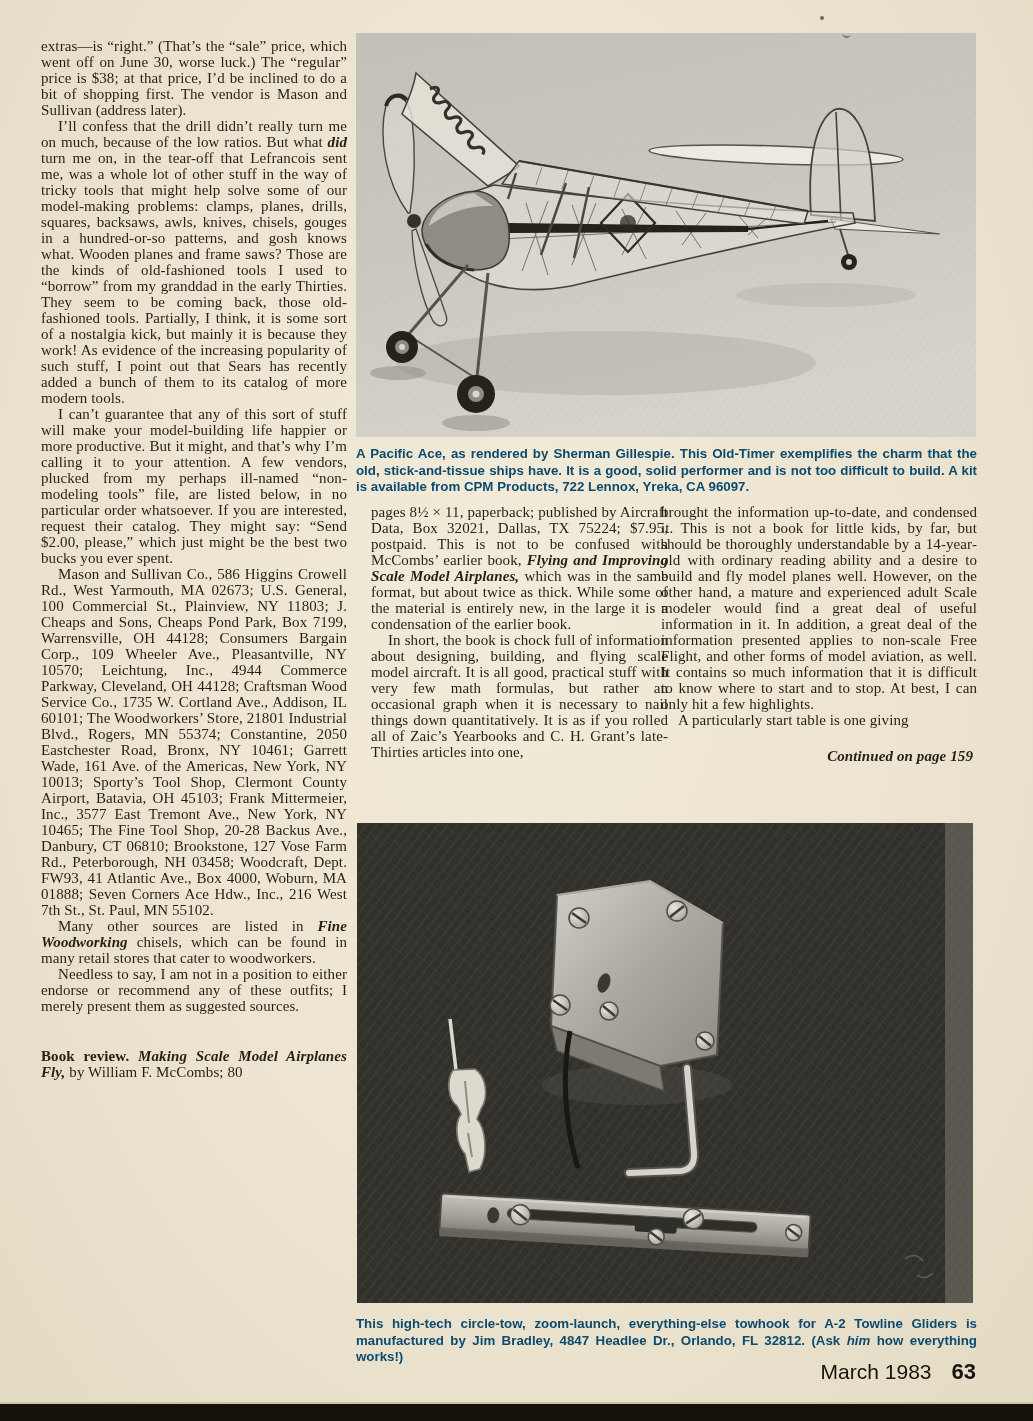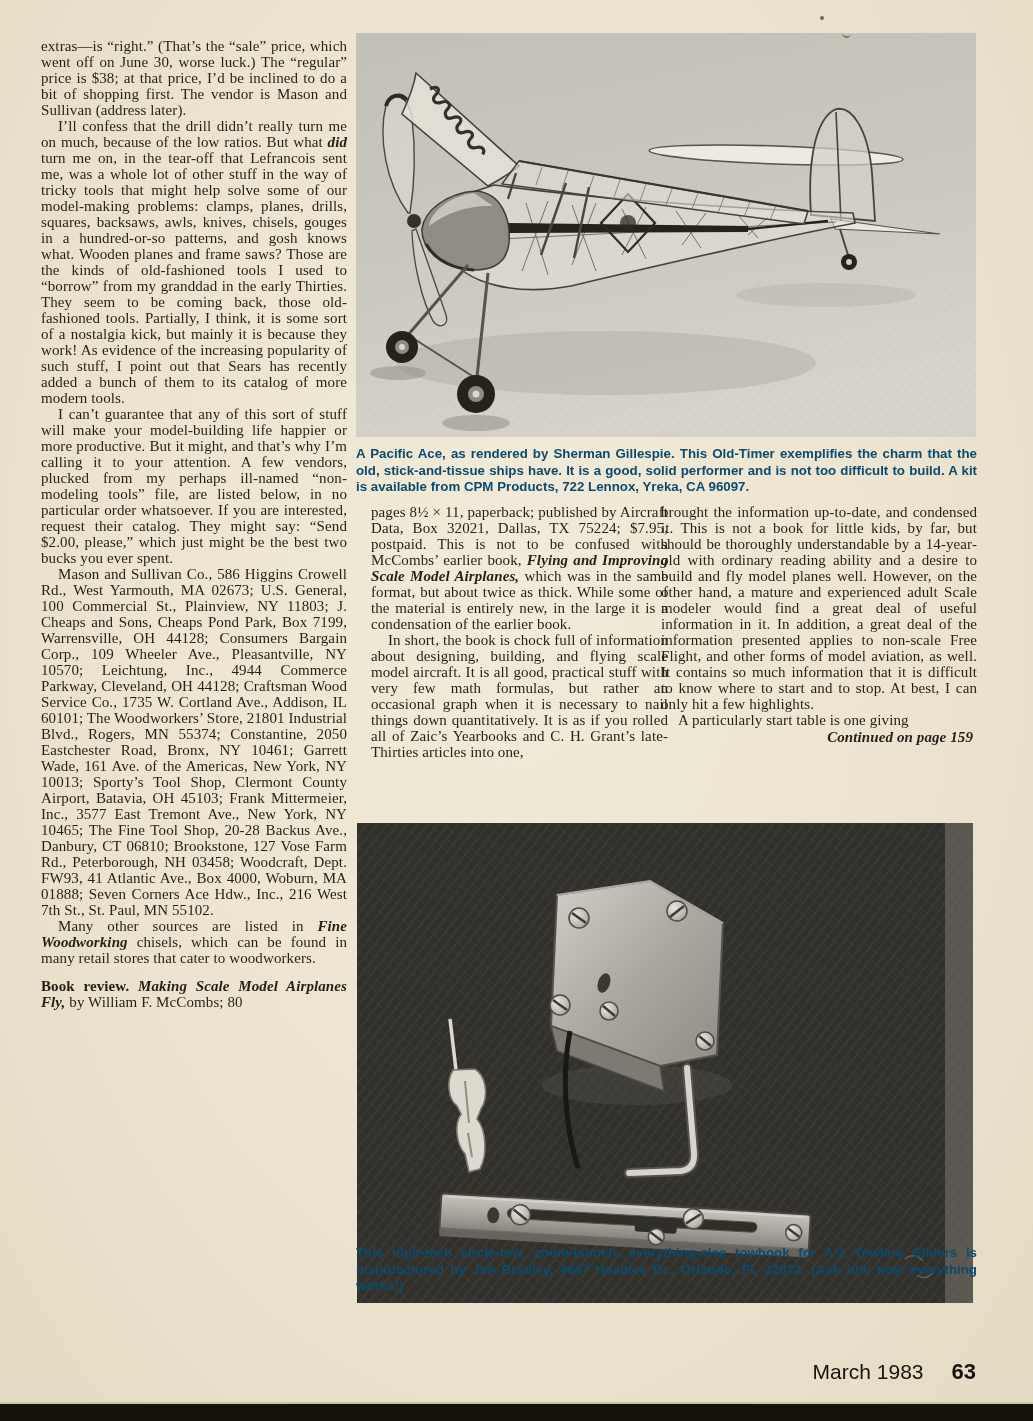--- a/index.html
+++ b/index.html
@@ -8,53 +8,54 @@
     background:radial-gradient(ellipse at 50% 42%, #f2ebd9 0%, #ece4d0 55%, #e3dac3 100%);
     font-family:"Liberation Serif", serif;
   }
   .col{position:absolute;}
   .left-col{left:41px;top:38px;width:306px;}
   .mid-col{left:371px;top:504px;width:297px;}
   .right-col{left:661px;top:504px;width:316px;}
   .jp{margin:0;font-size:15px;line-height:16px;text-align:justify;color:#251f17;
       letter-spacing:.1px;}
   .ind{text-indent:17px;}
-  .book{margin-top:12px;}
-  .continued{text-align:right;margin-top:1px;padding-right:4px;}
+  .book{margin-top:34px;}
+  .continued{text-align:right;margin-top:20px;padding-right:4px;}
   .seg-i{font-style:italic;font-weight:bold;}
   .seg-b{font-weight:bold;}
   .photo{position:absolute;display:block;}
   .photo1{left:356px;top:33px;}
   .photo2{left:357px;top:823px;}
   .caption{position:absolute;font-family:"Liberation Sans",sans-serif;font-weight:bold;
     font-size:13.3px;line-height:16.6px;color:#0c4a6e;text-align:justify;}
   .cap1{left:356px;top:446px;width:621px;}
-  .cap2{left:356px;top:1245px;width:621px;}
+  .cap2{left:356px;top:1316px;width:621px;}
   .footer{position:absolute;top:1359px;right:57px;font-family:"Liberation Sans",sans-serif;
     font-size:21px;color:#17130d;}
-  .footer .pn{font-weight:bold;font-size:22px;margin-left:28px;}
+  .footer .pn{font-weight:bold;font-size:22px;margin-left:20px;}
   .scan-edge{position:absolute;left:0;bottom:0;width:100%;height:17px;background:#15120b;}
   .scan-edge::before{content:"";position:absolute;top:-2px;left:0;height:2px;width:100%;
     background:#cdc3a6;}
   .speck{position:absolute;border-radius:50%;}
   .speck1{left:820px;top:16px;width:4px;height:4px;background:#6e675c;}
   .speck2{left:842px;top:29px;width:9px;height:7px;background:transparent;
     border-bottom:2px solid #8a7461;border-radius:0 0 6px 6px;transform:rotate(8deg);}
 </style>
 </head>
 <body>
 
 <div>
 
   <div class="col left-col">
     <p class="jp"><span>extras—is “right.” (That’s the “sale” price, which went off on June 30, worse luck.) The “regular” price is $38; at that price, I’d be inclined to do a bit of shopping first. The vendor is Mason and Sullivan (address later).</span></p>
     <p class="jp ind"><span>I’ll confess that the drill didn’t really turn me on much, because of the low ratios. But what </span><span class="seg-i">did</span><span> turn me on, in the tear-off that Lefrancois sent me, was a whole lot of other stuff in the way of tricky tools that might help solve some of our model-making problems: clamps, planes, drills, squares, backsaws, awls, knives, chisels, gouges in a hundred-or-so patterns, and gosh knows what. Wooden planes and frame saws? Those are the kinds of old-fashioned tools I used to “borrow” from my granddad in the early Thirties. They seem to be coming back, those old-fashioned tools. Partially, I think, it is some sort of a nostalgia kick, but mainly it is because they work! As evidence of the increasing popularity of such stuff, I point out that Sears has recently added a bunch of them to its catalog of more modern tools.</span></p>
     <p class="jp ind"><span>I can’t guarantee that any of this sort of stuff will make your model-building life happier or more productive. But it might, and that’s why I’m calling it to your attention. A few vendors, plucked from my perhaps ill-named “non-modeling tools” file, are listed below, in no particular order whatsoever. If you are interested, request their catalog. They might say: “Send $2.00, please,” which just might be the best two bucks you ever spent.</span></p>
     <p class="jp ind"><span>Mason and Sullivan Co., 586 Higgins Crowell Rd., West Yarmouth, MA 02673; U.S. General, 100 Commercial St., Plainview, NY 11803; J. Cheaps and Sons, Cheaps Pond Park, Box 7199, Warrensville, OH 44128; Consumers Bargain Corp., 109 Wheeler Ave., Pleasantville, NY 10570; Leichtung, Inc., 4944 Commerce Parkway, Cleveland, OH 44128; Craftsman Wood Service Co., 1735 W. Cortland Ave., Addison, IL 60101; The Woodworkers’ Store, 21801 Industrial Blvd., Rogers, MN 55374; Constantine, 2050 Eastchester Road, Bronx, NY 10461; Garrett Wade, 161 Ave. of the Americas, New York, NY 10013; Sporty’s Tool Shop, Clermont County Airport, Batavia, OH 45103; Frank Mittermeier, Inc., 3577 East Tremont Ave., New York, NY 10465; The Fine Tool Shop, 20-28 Backus Ave., Danbury, CT 06810; Brookstone, 127 Vose Farm Rd., Peterborough, NH 03458; Woodcraft, Dept. FW93, 41 Atlantic Ave., Box 4000, Woburn, MA 01888; Seven Corners Ace Hdw., Inc., 216 West 7th St., St. Paul, MN 55102.</span></p>
     <p class="jp ind"><span>Many other sources are listed in </span><span class="seg-i">Fine Woodworking</span><span> chisels, which can be found in many retail stores that cater to woodworkers.</span></p>
+    <p class="jp ind"><span>Needless to say, I am not in a position to either endorse or recommend any of these outfits; I merely present them as suggested sources.</span></p>
     <p class="jp book"><span class="seg-b">Book review. </span><span class="seg-i">Making Scale Model Airplanes Fly,</span><span> by William F. McCombs; 80</span></p>
   </div>
 
   <svg class="photo photo1" width="620" height="404" viewBox="0 0 620 404">
     <defs>
       <linearGradient id="bg1" x1="0" y1="0" x2="0.3" y2="1">
         <stop offset="0" stop-color="#c3c0b8"></stop>
           <stop offset="0.55" stop-color="#cbc8c0"></stop>
         <stop offset="1" stop-color="#d6d3cb"></stop>
       </linearGradient>

